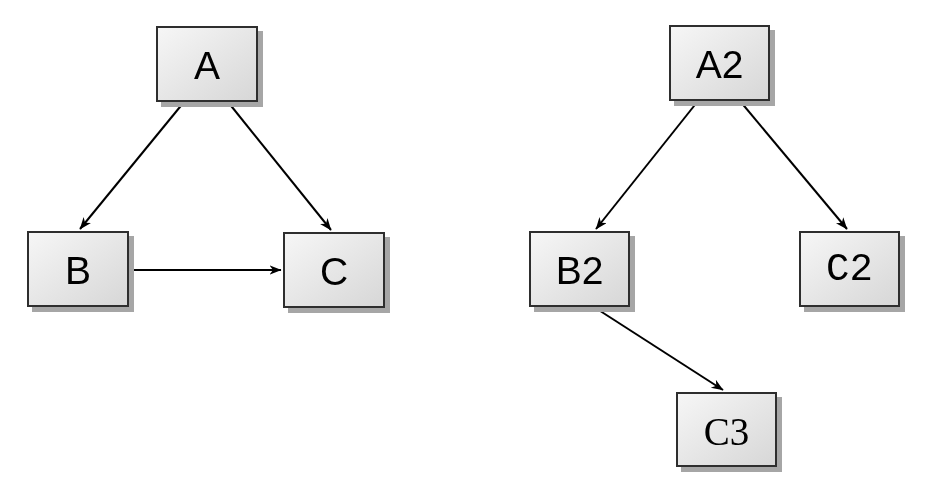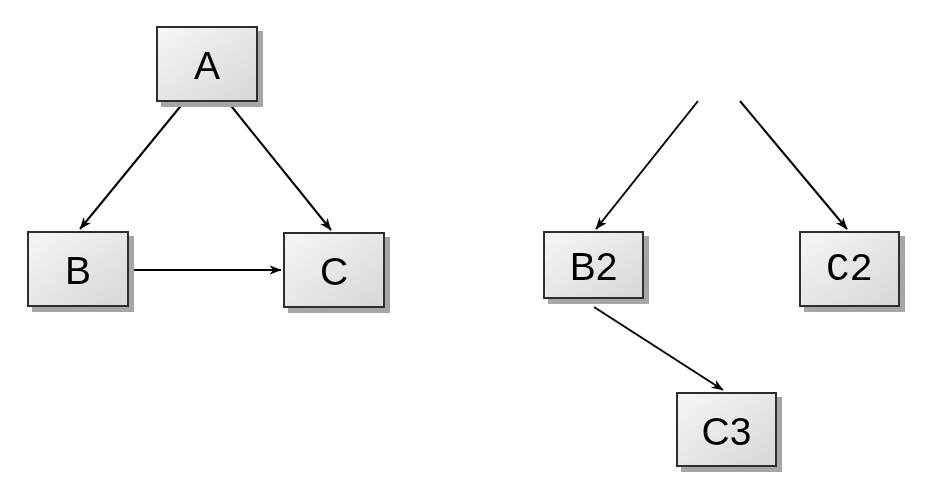--- a/index.html
+++ b/index.html
@@ -79,23 +79,26 @@
   <div id="nodes-layer">
       <div class="node" style="left: 156px; top: 26px; width: 102px; height: 76px;">
         <span class="node-label">A</span>
       </div>
       <div class="node" style="left: 27px; top: 231px; width: 102px; height: 76px;">
         <span class="node-label">B</span>
       </div>
       <div class="node" style="left: 283px; top: 232px; width: 102px; height: 76px;">
         <span class="node-label">C</span>
       </div>
-      <div class="node" style="left: 543px; top: 231px; width: 101px; height: 68px;">
+      <div class="node" style="left: 669px; top: 25px; width: 101px; height: 76px;">
+        <span class="node-label">A2</span>
+      </div>
+      <div class="node" style="left: 529px; top: 231px; width: 101px; height: 76px;">
         <span class="node-label">B2</span>
       </div>
       <div class="node" style="left: 799px; top: 231px; width: 101px; height: 76px; font-family: Liberation Mono, monospace;">
         <span class="node-label">C2</span>
       </div>
-      <div class="node" style="left: 676px; top: 392px; width: 101px; height: 75px;">
+      <div class="node" style="left: 676px; top: 392px; width: 101px; height: 75px; font-family: Liberation Serif, serif;">
         <span class="node-label">C3</span>
       </div>
     </div>
 </div>
 
 </body></html>

